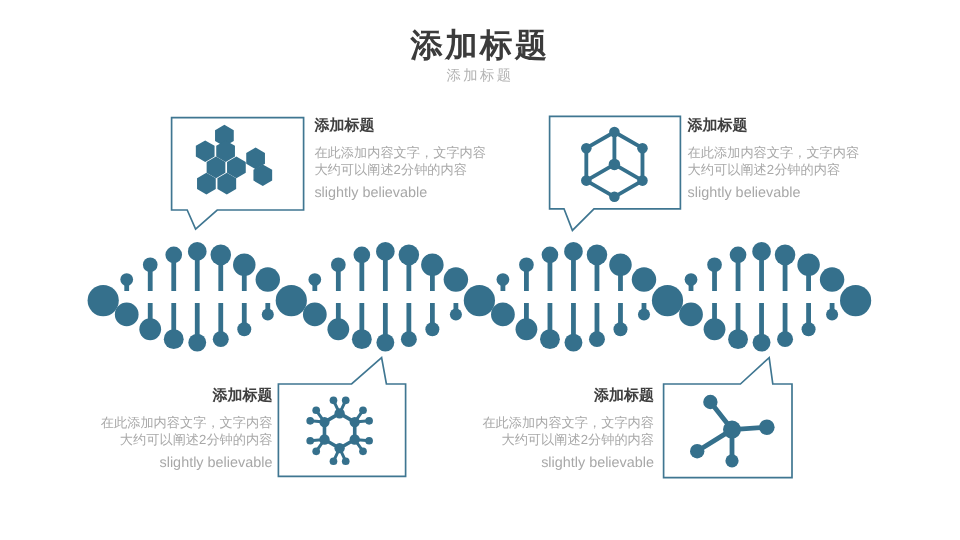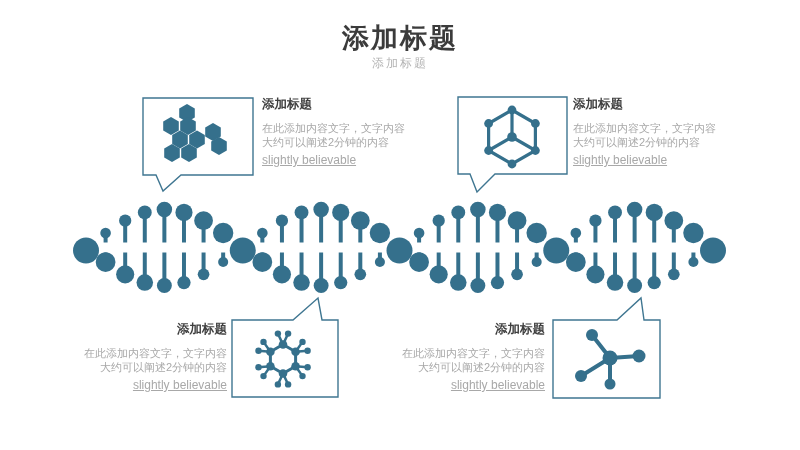--- a/index.html
+++ b/index.html
@@ -15,21 +15,21 @@
     position:absolute;left:0;top:55px;width:800px;text-align:center;
     font-size:12px;letter-spacing:2px;color:var(--subtitle,#b3b3b3);
   }
   .gfx{position:absolute;left:0;top:0;}
   .bubble{fill:#ffffff;stroke:var(--bubble-border,#3f7691);stroke-width:1.4;stroke-linejoin:miter;}
   .icon-fill{fill:var(--accent,#35708c);}
   .icon-line{stroke:var(--accent,#35708c);fill:none;}
   .callout-text{position:absolute;font-size:11px;color:var(--body-text,#a8a8a8);white-space:nowrap;}
   .ct-title{font-size:12.5px;font-weight:bold;color:var(--heading,#3f3f3f);line-height:14px;margin-bottom:10px;}
   .ct-line{line-height:14px;}
-  .ct-note{font-size:12px;line-height:14px;margin-top:4px;text-decoration:underline;}
+  .ct-note{font-size:12px;line-height:14px;margin-top:4px;}
   .pos-tl{left:262px;top:97px;text-align:left;}
   .pos-tr{left:573px;top:97px;text-align:left;}
   .pos-bl{left:40px;top:322px;width:187px;text-align:right;}
   .pos-br{left:358px;top:322px;width:187px;text-align:right;}
 </style>
 </head>
 <body>
 
 <div class="slide">
 

